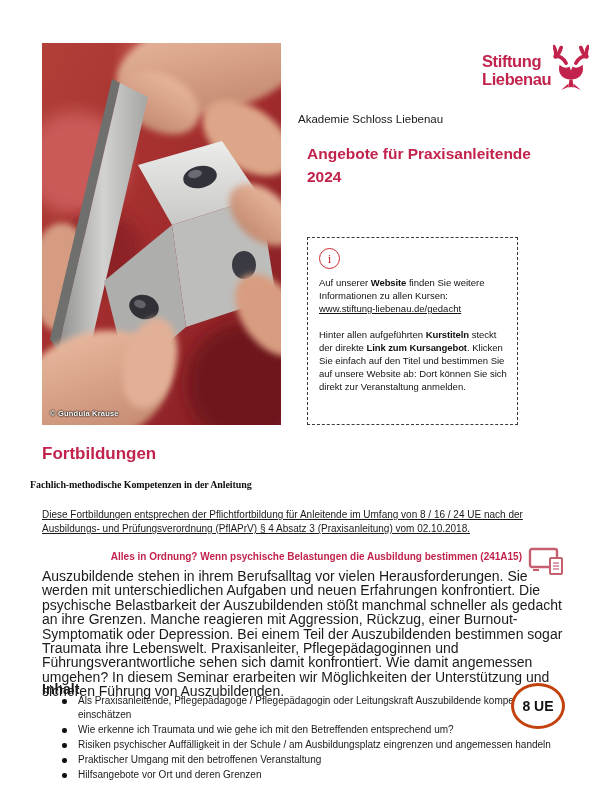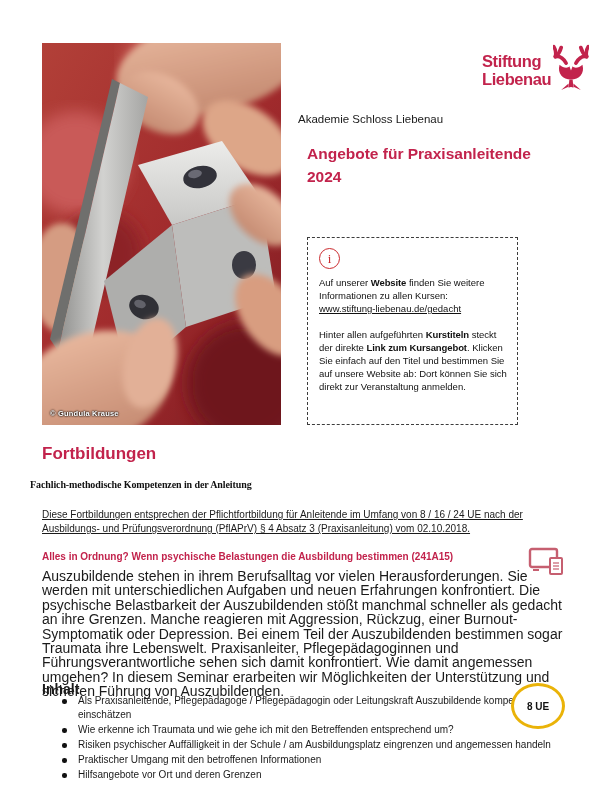--- a/index.html
+++ b/index.html
@@ -31,33 +31,33 @@
   .infobox .gap{height:13px;}
   .infobox a{color:#111;text-decoration:underline;}
   .infobox b{letter-spacing:-.1px;}
 
   
   .section-heading{position:absolute;left:42px;top:444px;font-size:17px;font-weight:bold;color:#c2234c;}
   .sub-heading{position:absolute;left:30px;top:479px;font-size:10px;font-weight:bold;color:#111;letter-spacing:-.1px;font-family:Liberation Serif, serif;}
   .intro{position:absolute;left:34px;top:500px;width:533px;font-size:10px;line-height:14px;margin:8px;text-decoration:underline;}
 
   .course-title{position:absolute;left:42px;top:551px;width:480px;font-size:10px;font-weight:bold;
-                color:#c2234c;cursor:pointer;}
+                color:#c2234c;cursor:pointer;text-align:right;}
   .course-icon{position:absolute;left:527px;top:547px;width:40px;height:32px;}
   .description{position:absolute;left:42px;top:569px;width:533px;font-size:14px;line-height:14.4px;margin:0;}
 
   .content-label{position:absolute;left:42px;top:681px;font-size:14px;font-weight:bold;}
   .bullets{position:absolute;left:42px;top:694px;width:540px;margin:0;padding:0;list-style:none;
            font-size:10px;line-height:14px;}
   .bullets li{position:relative;padding-left:36px;margin-bottom:1px;}
   .dot{position:absolute;left:20px;top:5px;width:4.5px;height:4.5px;border-radius:50%;background:#111;}
 
-  .badge{position:absolute;left:511px;top:683px;width:48px;height:40px;border:3px solid #eab308;
+  .badge{position:absolute;left:511px;top:683px;width:48px;height:40px;border:3px solid #c2410c;
          border-radius:50%;display:flex;align-items:center;justify-content:center;
-         font-size:10px;font-weight:bold;color:#111;background:#fff;}
+         font-size:14px;font-weight:bold;color:#111;background:#fff;}
 </style>
 </head>
 <body>
 
 <div class="page">
 
   <div class="photo">
     <svg width="239" height="382" viewBox="0 0 239 382">
       <defs>
         <linearGradient id="bg" x1="0" y1="0" x2="1" y2="1">
@@ -173,19 +173,19 @@
   </svg>
 
   <p class="description">Auszubildende stehen in ihrem Berufsalltag vor vielen Herausforderungen. Sie werden mit unterschiedlichen Aufgaben und neuen Erfahrungen konfrontiert. Die psychische Belastbarkeit der Auszubildenden stößt manchmal schneller als gedacht an ihre Grenzen. Manche reagieren mit Aggression, Rückzug, einer Burnout-Symptomatik oder Depression. Bei einem Teil der Auszubildenden bestimmen sogar Traumata ihre Lebenswelt. Praxisanleiter, Pflegepädagoginnen und Führungsverantwortliche sehen sich damit konfrontiert. Wie damit angemessen umgehen? In diesem Seminar erarbeiten wir Möglichkeiten der Unterstützung und sicheren Führung von Auszubildenden.</p>
 
   <div class="content-label">Inhalt</div>
 
   <ul class="bullets">
     <li><span class="dot"></span><span>Als Praxisanleitende, Pflegepädagoge / Pflegepädagogin oder Leitungskraft Auszubildende kompetent einschätzen</span></li>
     <li><span class="dot"></span><span>Wie erkenne ich Traumata und wie gehe ich mit den Betreffenden entsprechend um?</span></li>
     <li><span class="dot"></span><span>Risiken psychischer Auffälligkeit in der Schule / am Ausbildungsplatz eingrenzen und angemessen handeln</span></li>
-    <li><span class="dot"></span><span>Praktischer Umgang mit den betroffenen Informationen</span></li>
+    <li><span class="dot"></span><span>Praktischer Umgang mit den betroffenen Veranstaltung</span></li>
     <li><span class="dot"></span><span>Hilfsangebote vor Ort und deren Grenzen</span></li>
   </ul>
 
   <div class="badge">8 UE</div>
 
 </div>
 
 </body></html>

